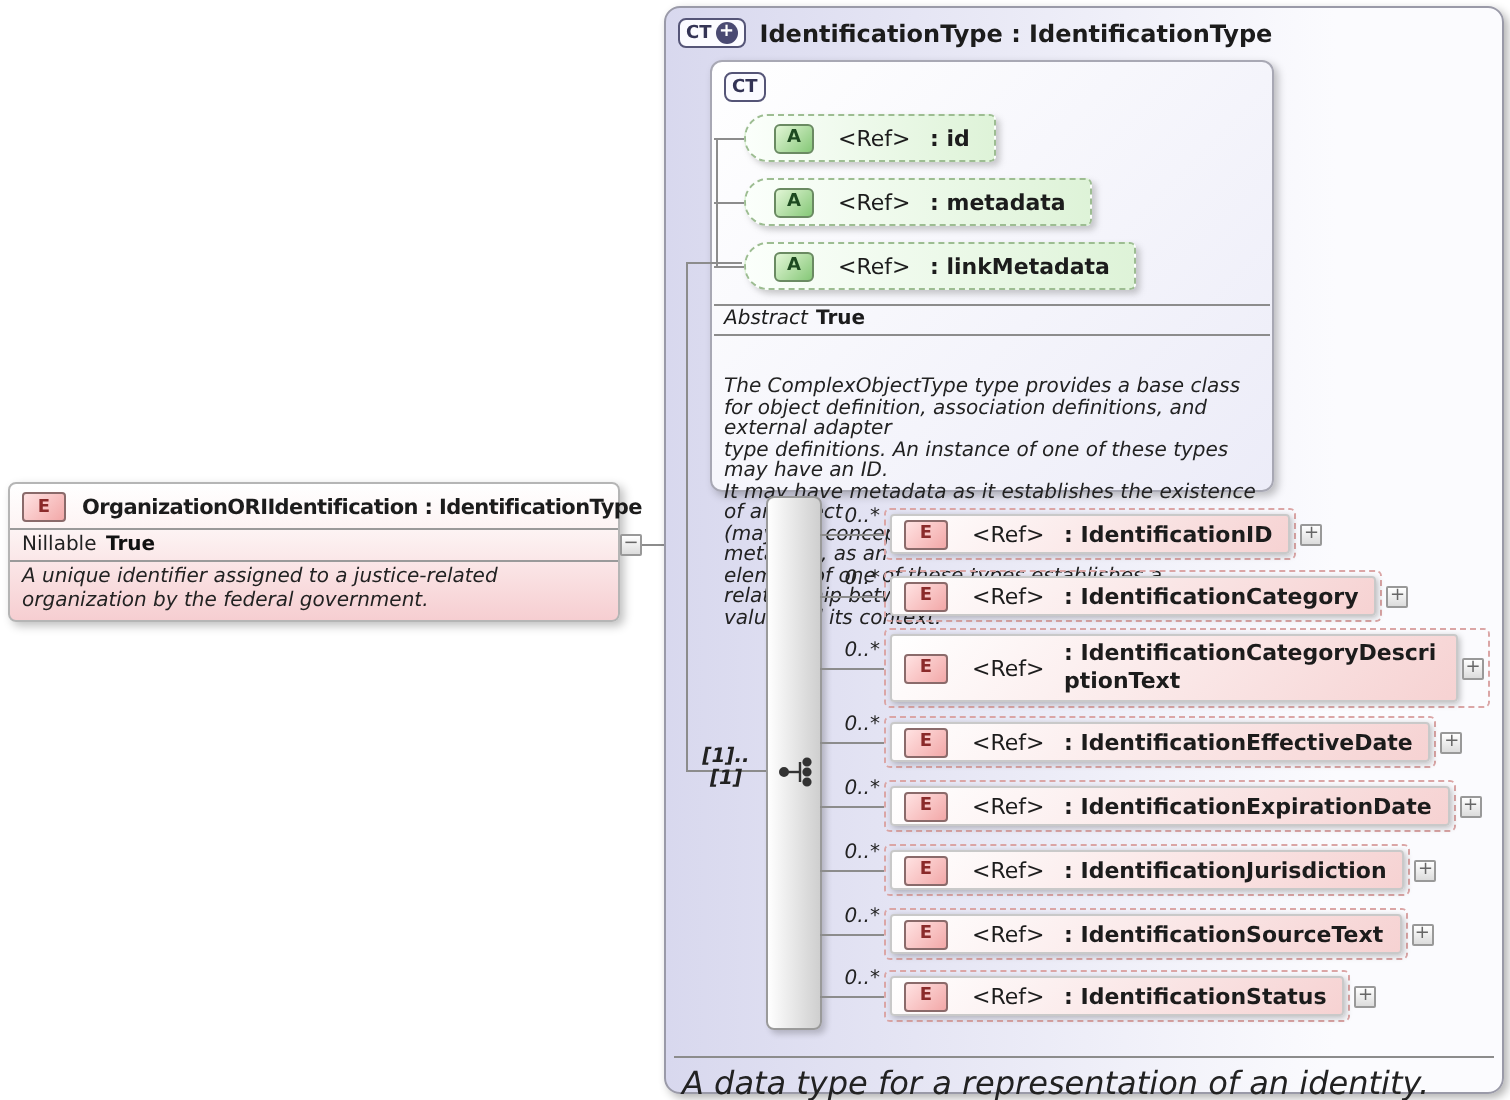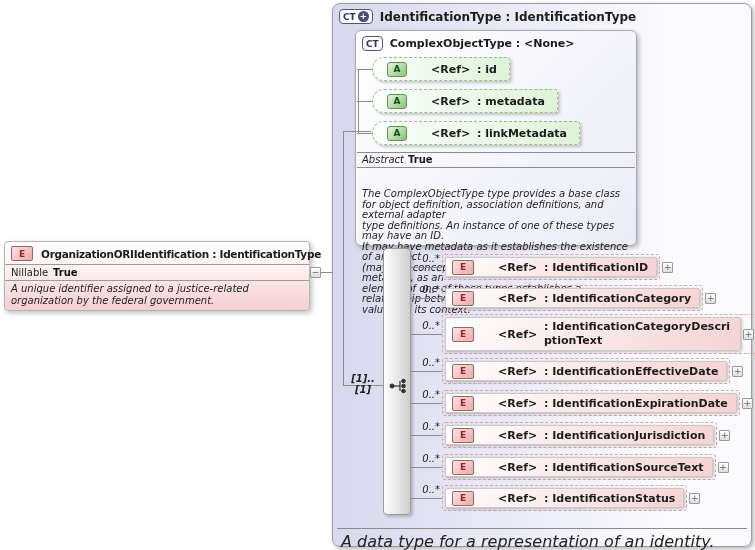--- a/index.html
+++ b/index.html
@@ -57,21 +57,21 @@
             background:linear-gradient(135deg,#ffffff,#ececf8);
             box-shadow:2px 2px 4px rgba(0,0,0,.25);}
   .base-header{position:absolute;left:6px;top:5px;display:flex;align-items:center;gap:7px;}
   .base-title{font-weight:bold;font-size:11px;white-space:nowrap;}
   .attr-row{position:absolute;left:1px;display:flex;align-items:center;height:26px;}
   .attr-stub{width:15px;height:0;border-top:1px solid #8c8c8c;}
   .attr-box{display:flex;align-items:center;height:24px;box-sizing:border-box;
             padding:0 12px 0 14px;border:1px dashed #9dbd92;border-radius:12px 3px 3px 12px;
             background:linear-gradient(to right,#fbfffb,#def3d8);
             box-shadow:2px 2px 3px rgba(110,110,110,.35);}
-  .ref{font-weight:bold;font-size:11px;width:46px;margin-left:24px;flex:0 0 auto;}
+  .ref{font-weight:normal;font-size:11px;width:46px;margin-left:12px;flex:0 0 auto;}
   .lbl{font-weight:bold;font-size:11px;white-space:nowrap;}
   .abstract-line1{position:absolute;left:1px;right:1px;top:121px;height:1px;background:#8c8c8c;}
   .abstract-row{position:absolute;left:6px;top:123px;display:flex;font-size:10px;}
   .abstract-label{font-style:italic;width:46px;}
   .abstract-value{font-weight:bold;}
   .abstract-line2{position:absolute;left:1px;right:1px;top:136px;height:1px;background:#8c8c8c;}
   .base-desc{position:absolute;left:6px;top:158px;width:268px;font-size:10px;font-style:italic;
              line-height:10.5px;color:#222;white-space:pre-line;}
 
   
@@ -124,21 +124,20 @@
       <span class="badge badge-ct">
           <span>CT</span>
           <span class="plus-circle">+</span>
         </span>
       <span class="type-title">IdentificationType : IdentificationType</span>
     </div>
 
     <div class="base-box">
       <div class="base-header">
         <span class="badge badge-ct">CT</span>
-        <span class="base-title">ComplexObjectType : &lt;None&gt;</span>
       </div>
 
       <div class="vline" style="left:2px;top:38px;height:65px;"></div>
 
       <div class="attr-row" style="top:25px;">
         <div class="attr-stub"></div>
         <div class="attr-box">
           <span class="badge badge-a">A</span>
           <span class="ref">&lt;Ref&gt;</span>
           <span class="lbl">: id</span>

